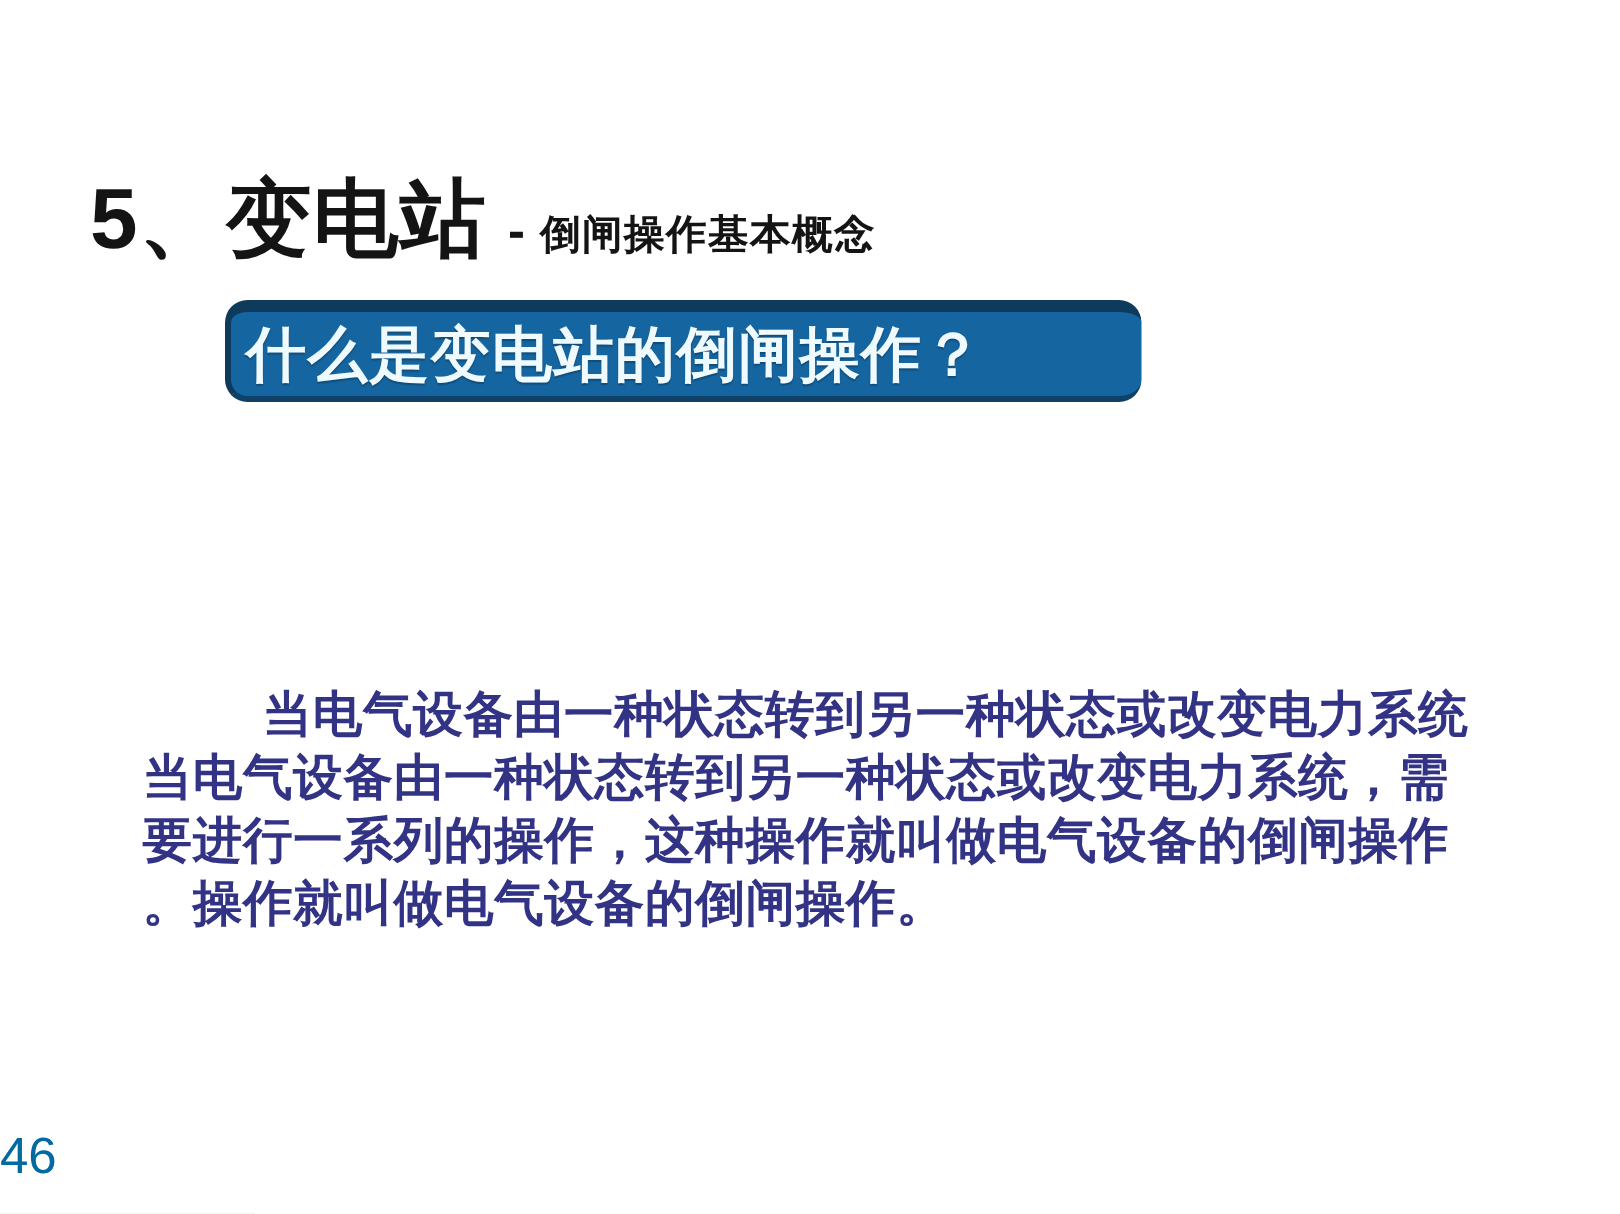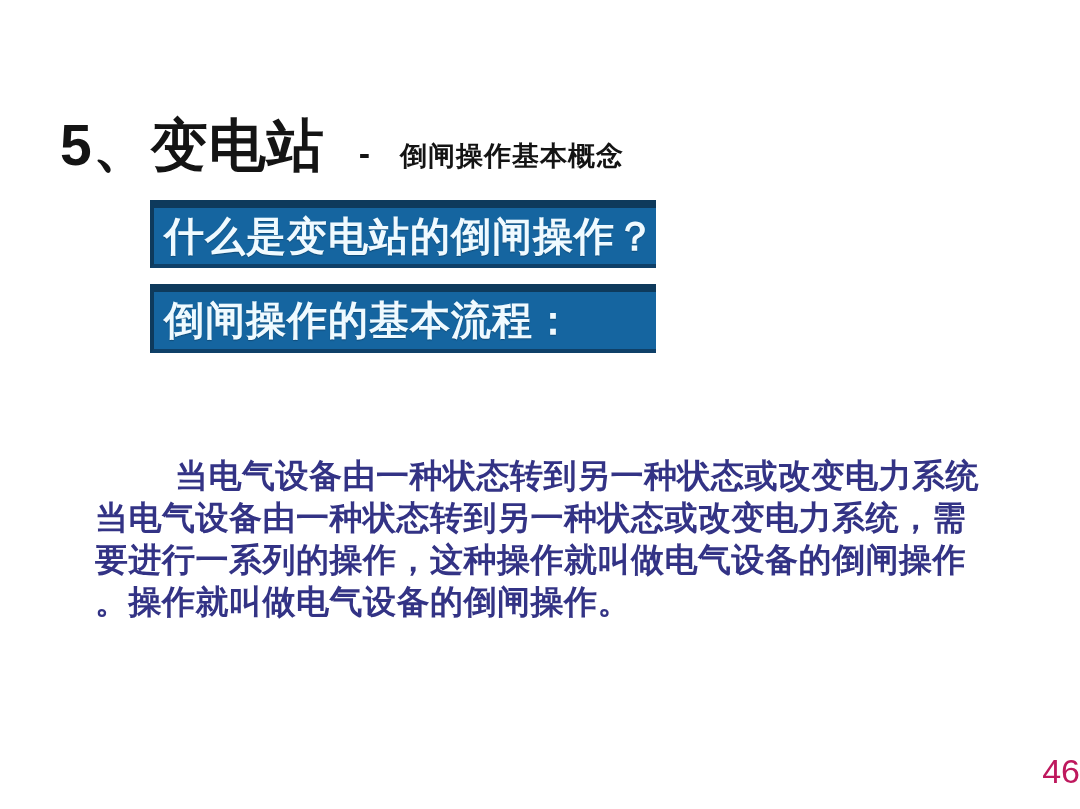--- a/index.html
+++ b/index.html
@@ -14,21 +14,20 @@
   }
 
   
   .title-row {
     position: absolute;
     left: 60px;
     top: 108px;
     display: flex;
     align-items: baseline;
     white-space: nowrap;
-    gap: 20px;
   }
   .title-main {
     font-size: 57px;
     font-weight: bold;
     color: #141414;
     letter-spacing: 1px;
   }
   .title-sep {
     font-size: 34px;
     font-weight: bold;
@@ -39,29 +38,30 @@
     font-size: 27px;
     font-weight: bold;
     color: #141414;
     letter-spacing: 1px;
   }
 
   
   .banner {
     position: absolute;
     left: 150px;
-    width: 506px;
+    width: 611px;
     height: 68px;
     background: #1565a0;
     border-top: 8px solid #0e3a5c;
     border-left: 4px solid #0e3a5c;
     border-bottom: 4px solid #0f4068;
     box-sizing: border-box;
     display: flex;
     align-items: center;
+    border-radius: 15px;
   }
   .banner-1 { top: 200px; }
   .banner-2 { top: 284px; height: 69px; }
   .banner-label {
     color: #effaff;
     font-size: 40px;
     font-weight: bold;
     padding-left: 10px;
     letter-spacing: 1px;
     white-space: nowrap;
@@ -94,44 +94,41 @@
   }
   .paragraph .line { white-space: nowrap; }
   .paragraph .line.indent { text-indent: 80px; }
 
   
   .page-number {
     position: absolute;
     left: 0;
     right: 0;
     top: 752px;
-    text-align: right;
+    text-align: left;
     font-size: 34px;
     font-weight: normal;
-    color: #be185d;
+    color: #0369a1;
   }
 </style>
 </head>
 <body>
 
 <div class="slide">
 
   <div class="title-row">
     <span class="title-main">5、变电站</span>
     <span class="title-sep">-</span>
     <span class="title-sub">倒闸操作基本概念</span>
   </div>
 
   <div class="banner banner-1">
     <span class="banner-label">什么是变电站的倒闸操作？</span>
   </div>
 
-  <div class="banner banner-2">
-    <span class="banner-label">倒闸操作的基本流程：</span>
-  </div>
 
 
   <div class="paragraph">
     <div class="line indent">当电气设备由一种状态转到另一种状态或改变电力系统</div>
     <div class="line">当电气设备由一种状态转到另一种状态或改变电力系统，需</div>
     <div class="line">要进行一系列的操作，这种操作就叫做电气设备的倒闸操作</div>
     <div class="line">。操作就叫做电气设备的倒闸操作。</div>
   </div>
 
   <div class="page-number">46</div>

